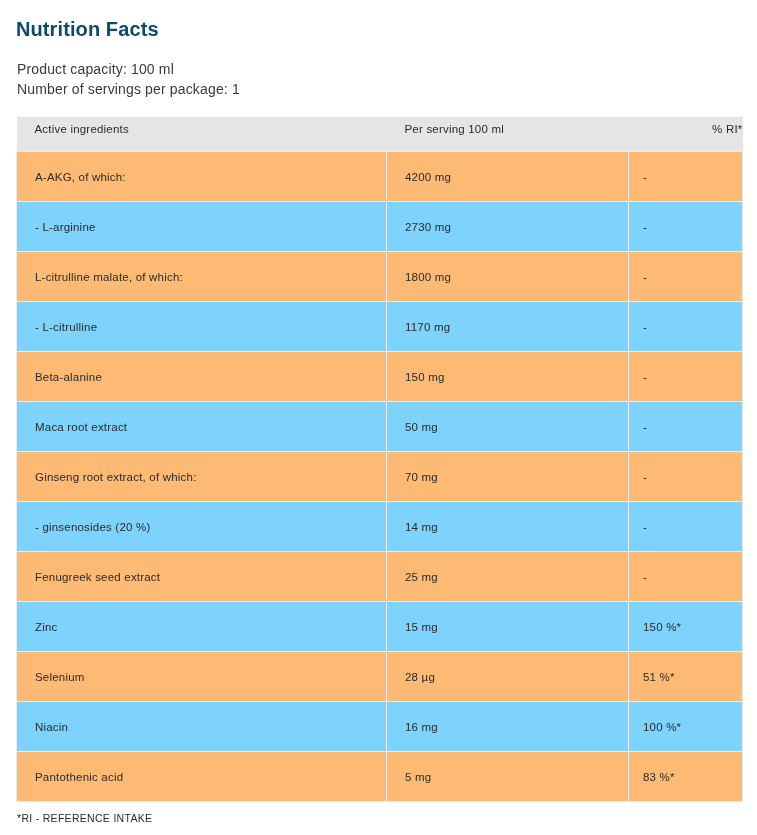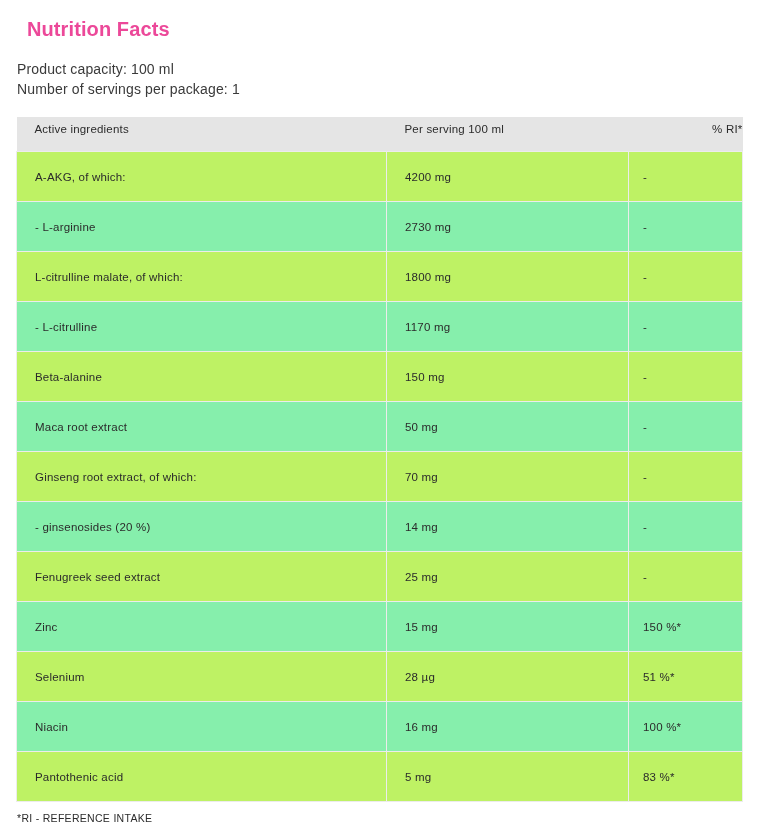--- a/index.html
+++ b/index.html
@@ -16,23 +16,23 @@
   .page {
     width: 757px;
     height: 835px;
     padding: 10px 14px 0 16px;
     position: relative;
     overflow: hidden;
   }
   .page-title {
     font-size: 20px;
     font-weight: 700;
-    color: #ec4899;
+    color: #0c4a6e;
     letter-spacing: 0.1px;
-    margin: 8px 0 18px 11px;
+    margin: 8px 0 18px 0;
   }
   .meta-list {
     margin: 0 0 18px 1px;
   }
   .meta-line {
     font-size: 14px;
     color: #3a3a3a;
     line-height: 20px;
     letter-spacing: 0.15px;
   }
@@ -60,22 +60,22 @@
     font-size: 11.5px;
     color: #2b2b2b;
     border: 1px solid #ececec;
     padding: 0 0 0 18px;
     height: 50px;
     vertical-align: middle;
     letter-spacing: 0.2px;
     line-height: 16px;
   }
   table.nutrition tbody td.col3 { padding-left: 14px; }
-  table.nutrition tbody tr.even td { background: #86efac; }
-  table.nutrition tbody tr.odd td { background: #bef264; }
+  table.nutrition tbody tr.even td { background: #7dd3fc; }
+  table.nutrition tbody tr.odd td { background: #fdba74; }
   .footnote {
     font-size: 10.5px;
     color: #2b2b2b;
     letter-spacing: 0.3px;
     margin: 10px 0 0 1px;
   }
 </style>
 </head>
 <body>
 

